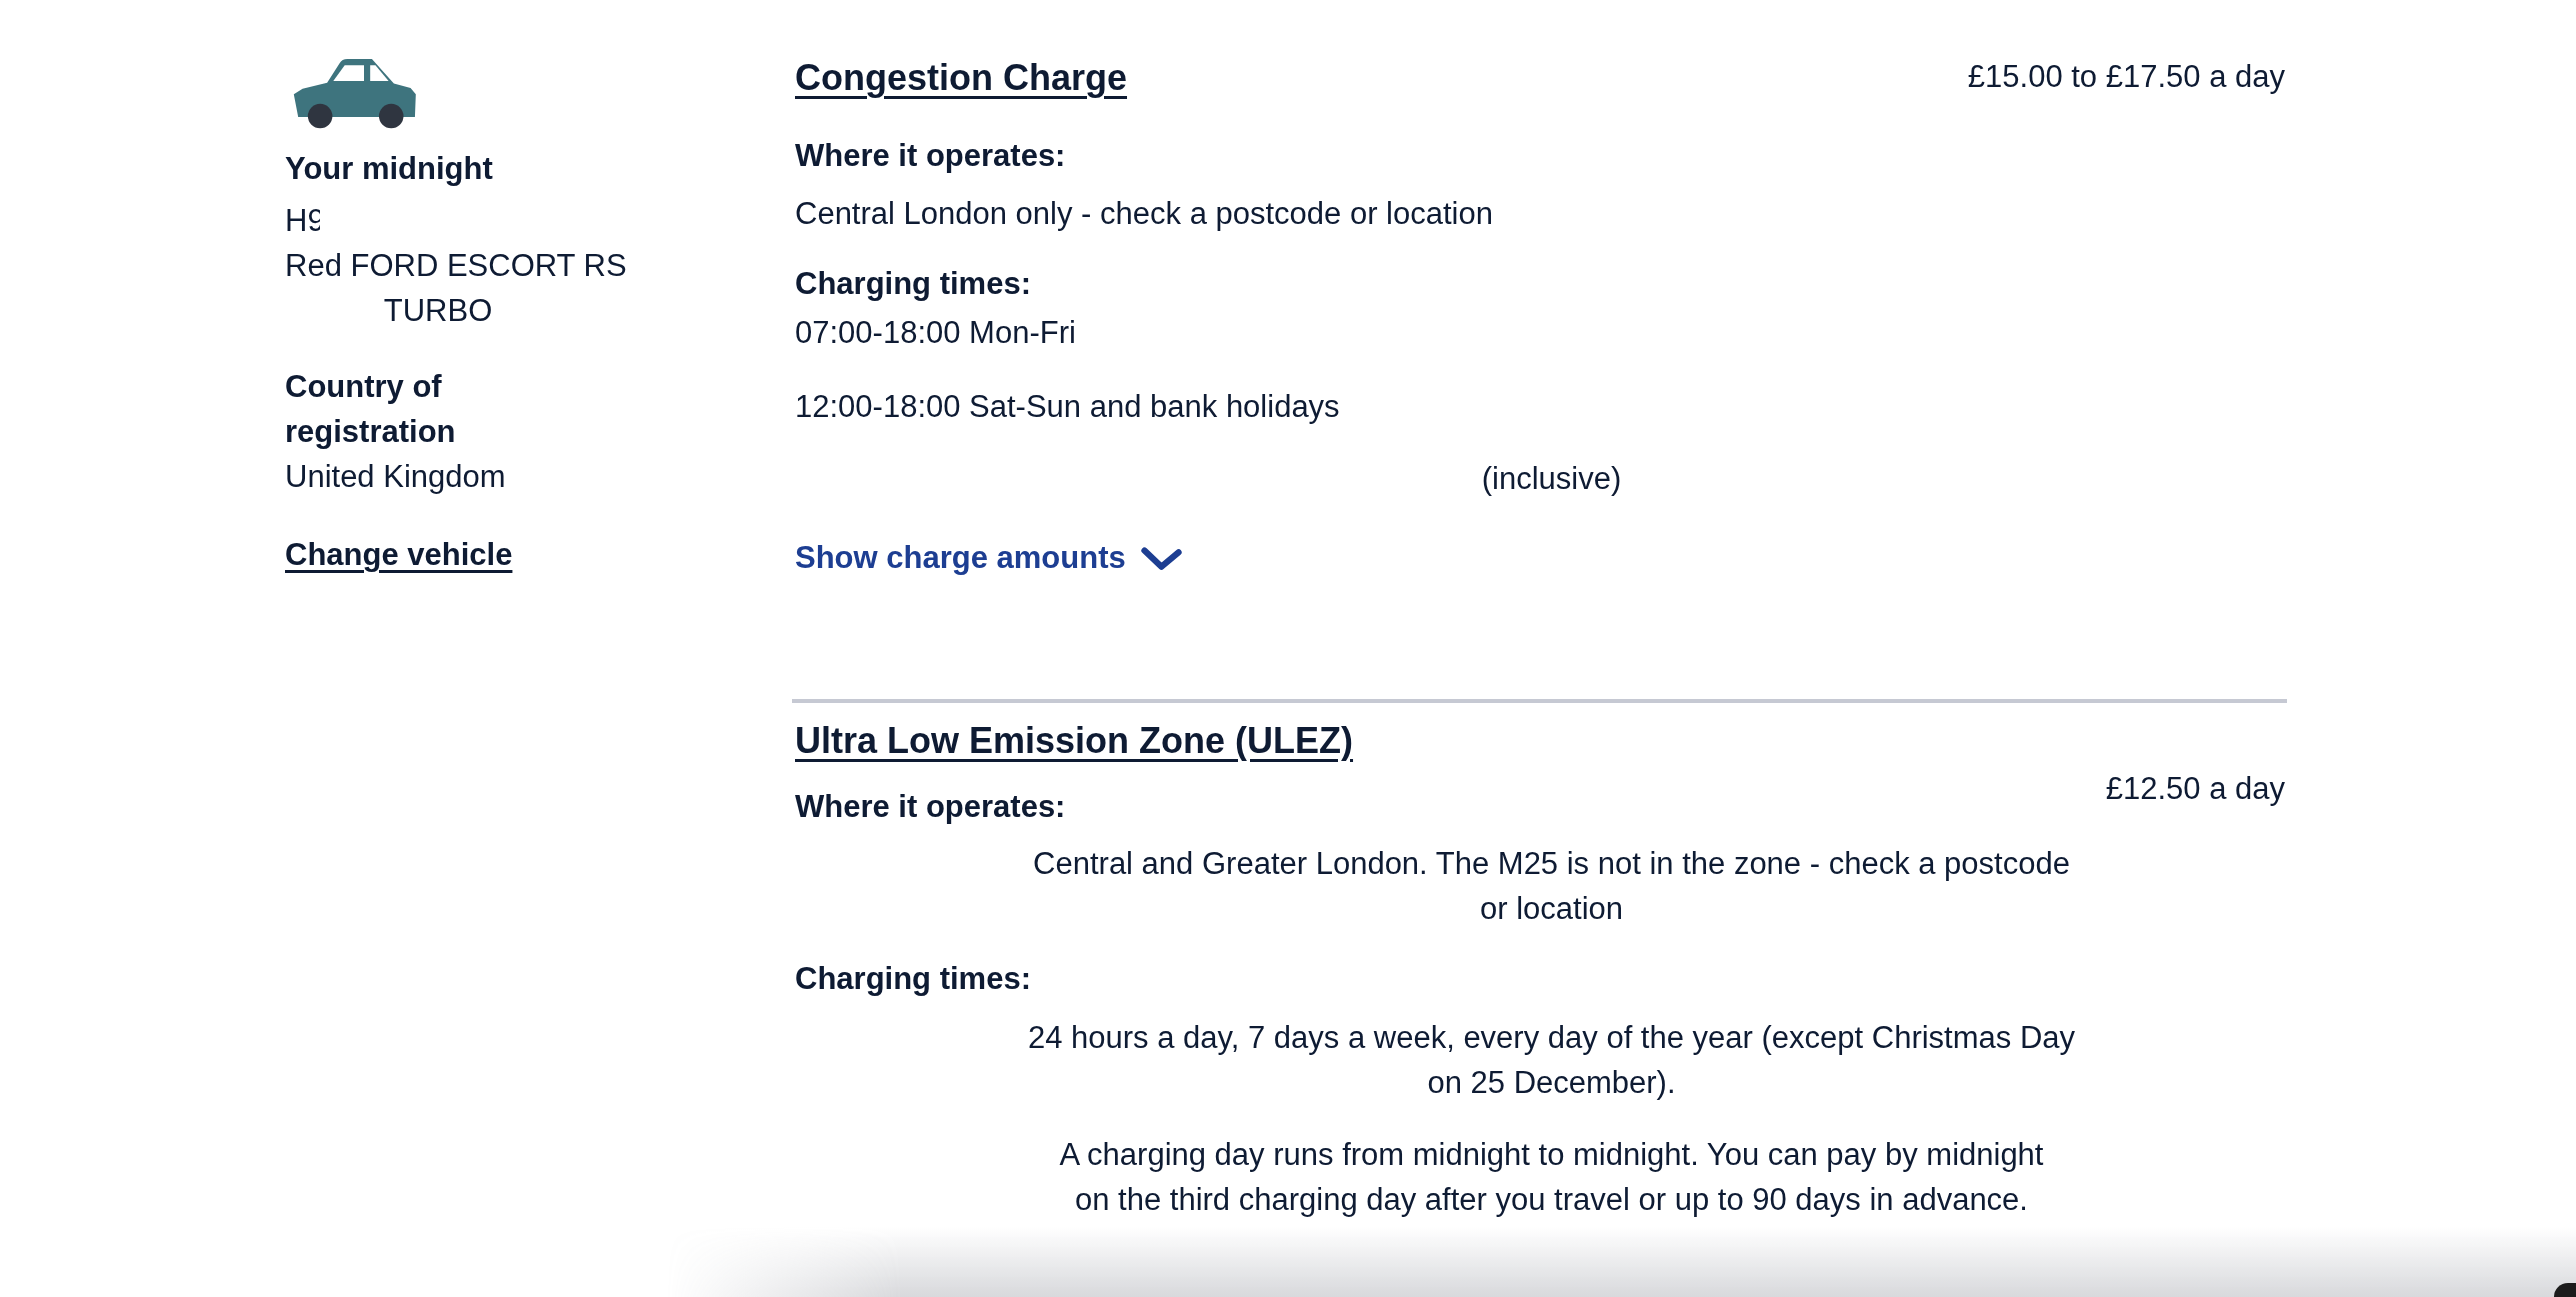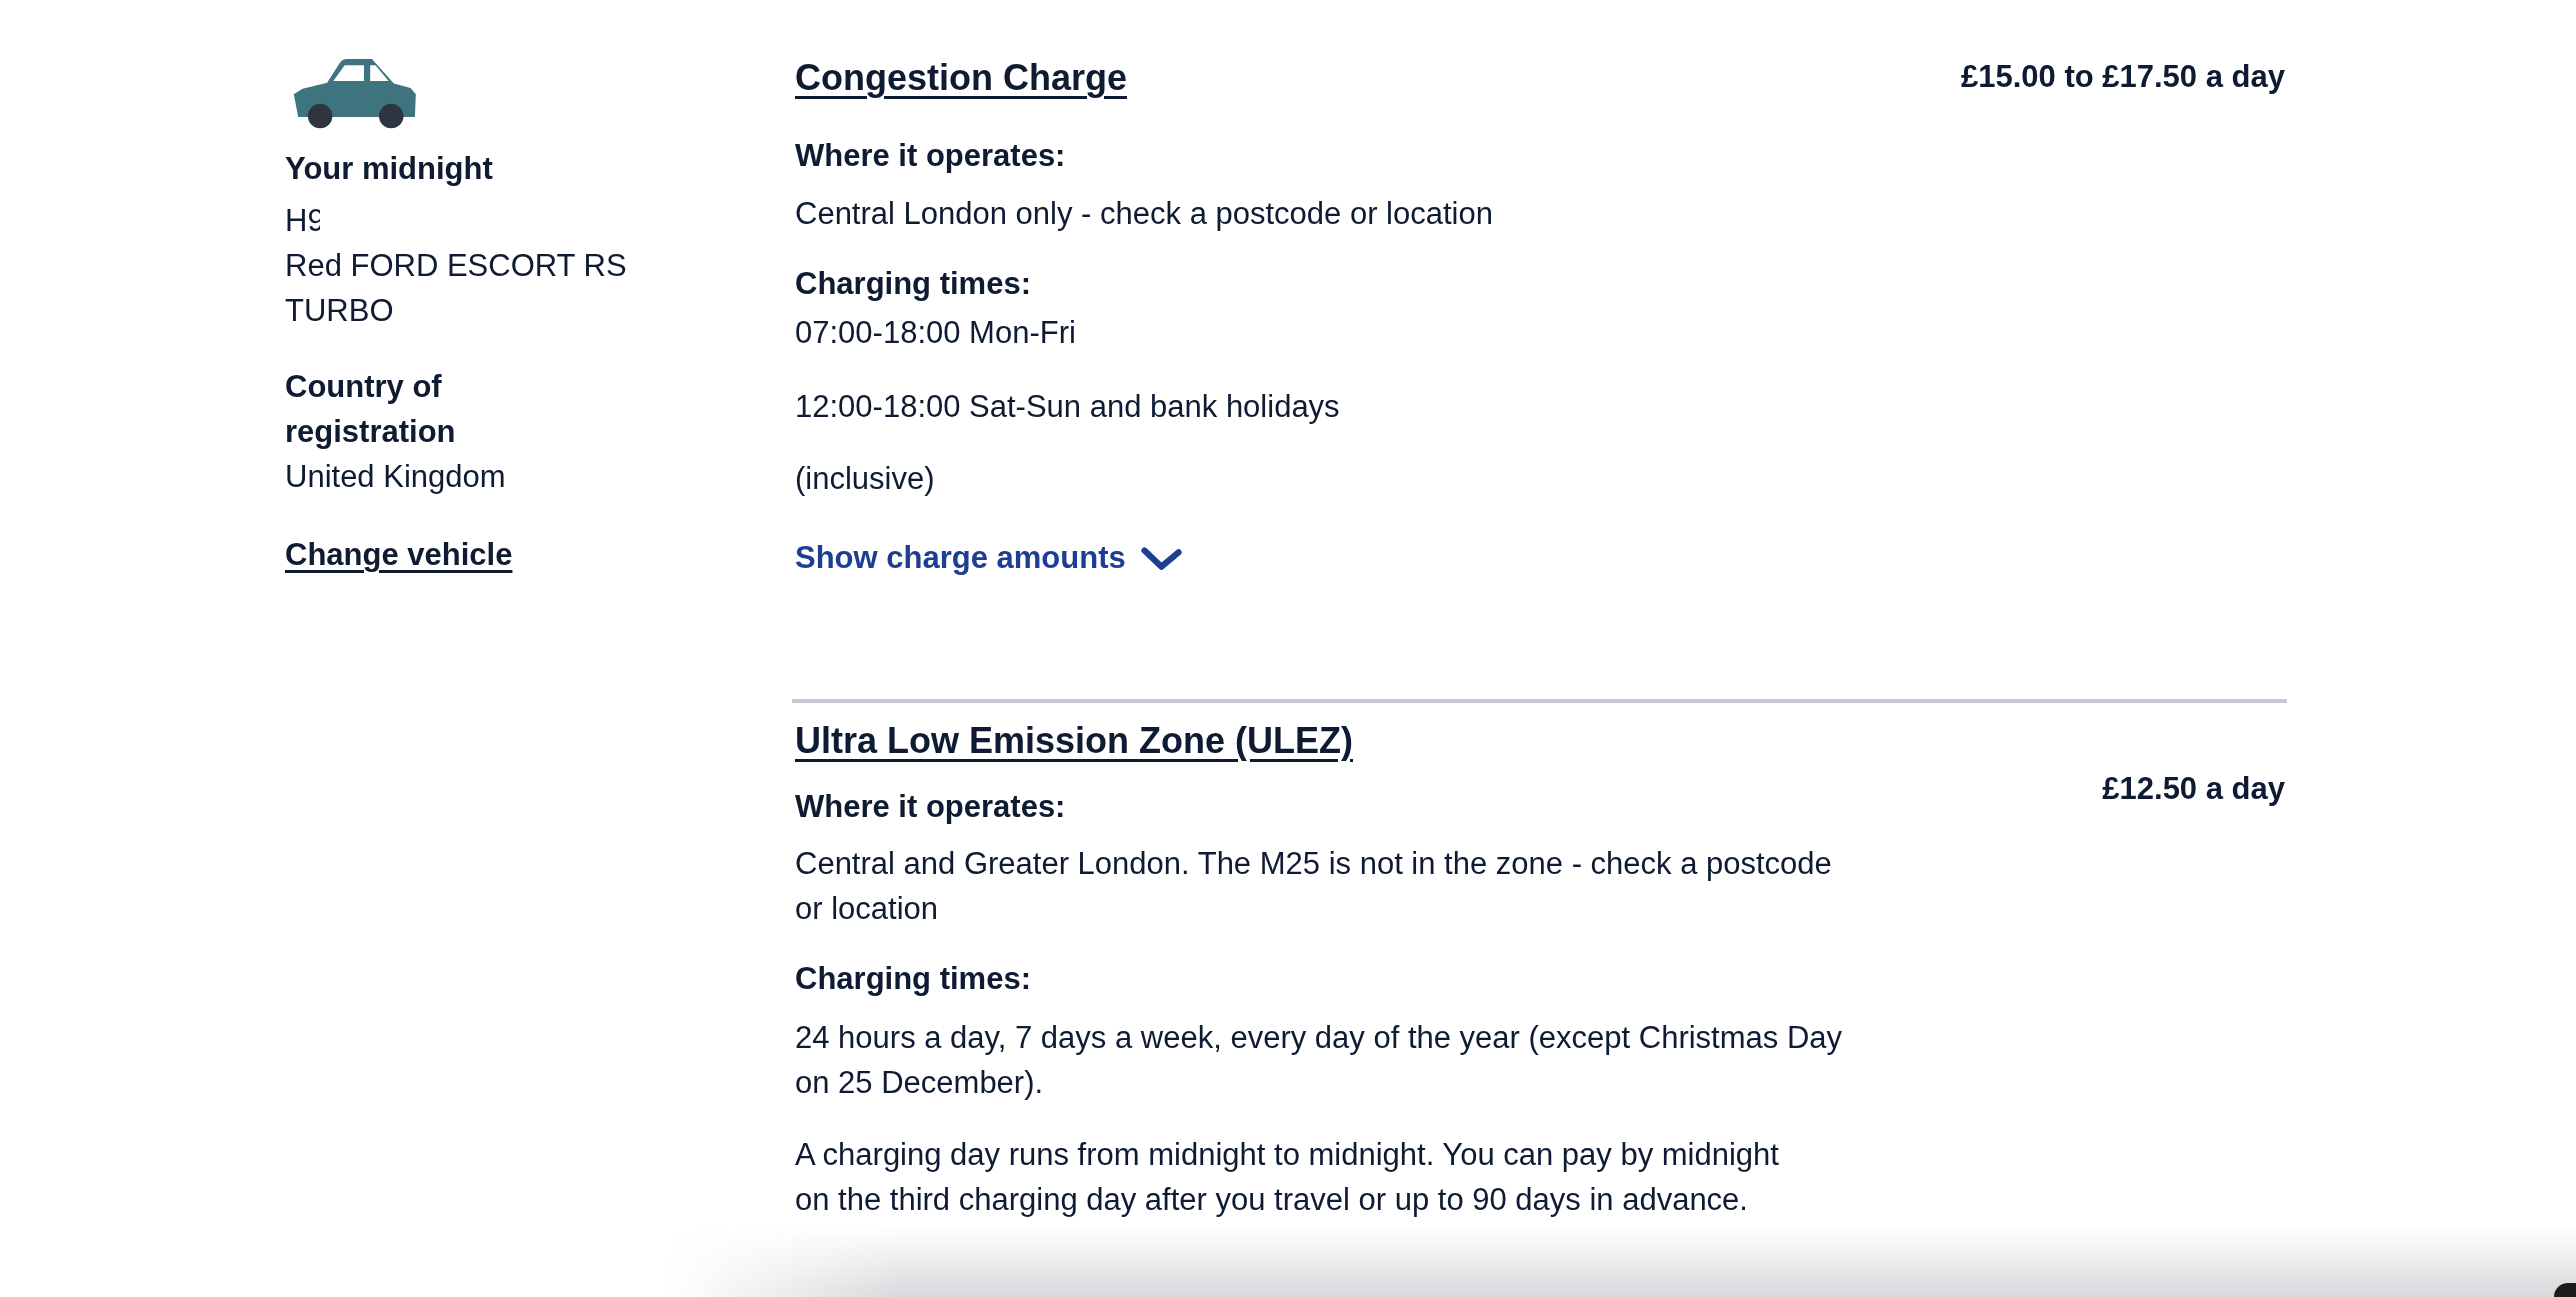--- a/index.html
+++ b/index.html
@@ -29,33 +29,33 @@
     text-decoration:underline; text-decoration-thickness:2.7px; text-underline-offset:6.3px;
     display:inline-block; cursor:pointer;
   }
   .h2-ulez{margin-top:137px;}
   .sub{font-weight:700; white-space:nowrap;}
   .sub-where1{margin-top:31px;}
   .sub-charge1{margin-top:25px;}
   .sub-where2{margin-top:19px;}
   .sub-charge2{margin-top:25px;}
   .para{white-space:nowrap;}
-  .line{white-space:nowrap;}
+  .line{white-space:nowrap;text-align:center;}
   .mt14{margin-top:12.6px;} .mt17{margin-top:4px;} .mt32{margin-top:29px;}
   .mt30{margin-top:27px;} .mt15{margin-top:13.5px;}
   .body-link{color:var(--text); text-decoration-thickness:2.3px;
     text-underline-offset:5.4px; cursor:pointer;}
   .toggle{
     margin-top:34px; display:inline-flex; align-items:center; gap:14.4px;
     color:var(--link); font-weight:700; cursor:pointer; background:none; border:none;
     font-family:"Liberation Sans", sans-serif; font-size:31px; line-height:45px; padding:0;
   }
   .chevron-svg{display:block; width:43px; height:27px; margin-top:5.4px;}
   
-  .price{position:absolute; right:291px; font-weight:700; white-space:nowrap;}
+  .price{position:absolute; right:291px; font-weight:400; white-space:nowrap;}
   .price-congestion{top:54px;}
   .price-ulez{top:766px;}
   
   .divider{position:absolute; left:792px; top:699px; width:1495px; height:3.6px;
     background:var(--divider);}
   
   .bottom-shade{
     position:absolute; left:667px; right:0; bottom:0; height:70px;
     background:linear-gradient(to bottom, rgba(125,128,138,0) 0%, rgba(125,128,138,0.30) 100%);
     -webkit-mask-image:linear-gradient(to right, transparent 0, #000 234px);

